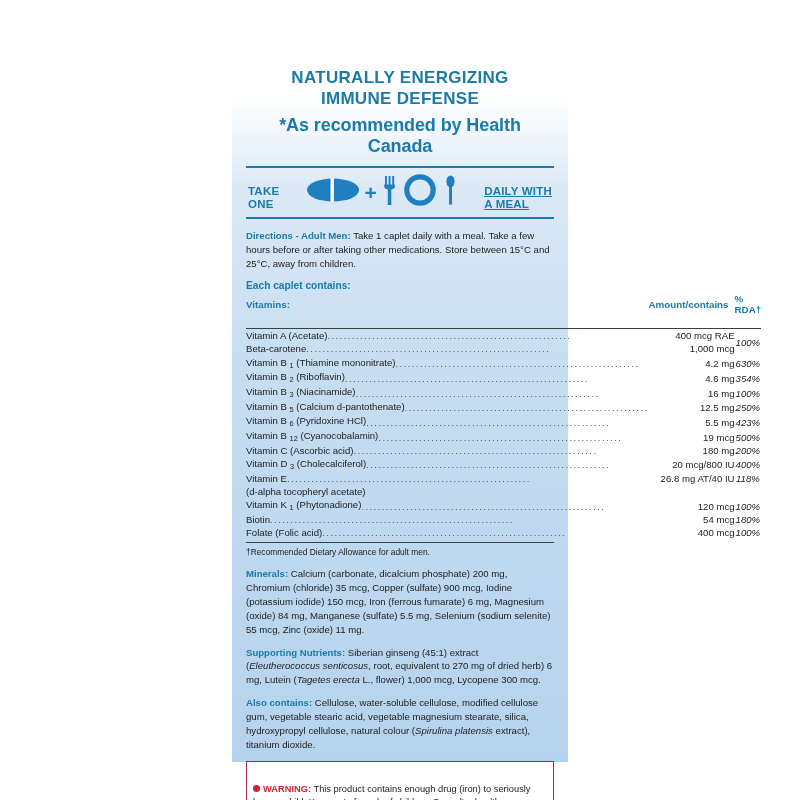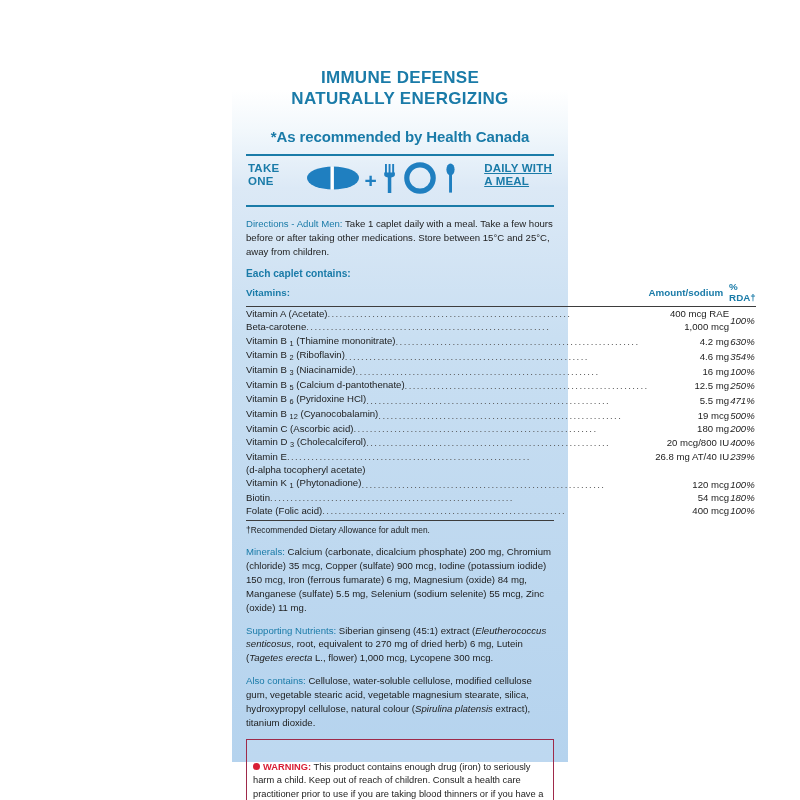--- a/index.html
+++ b/index.html
@@ -34,33 +34,33 @@
   .headline {
     color: #1a7ba8;
     font-weight: bold;
     font-size: 17px;
     letter-spacing: 0.3px;
     line-height: 1.22;
   }
   .subheadline {
     color: #1a7ba8;
     font-weight: bold;
-    font-size: 15px;
-    margin-top: 19px;
+    font-size: 18px;
+    margin-top: 6px;
     letter-spacing: -0.1px;
   }
 
   
   #dosage-band {
     margin-top: 9px;
     border-top: 2.5px solid #1a7ba8;
     border-bottom: 2.5px solid #1a7ba8;
     padding: 6px 2px 7px 2px;
     display: flex;
-    align-items: flex-start;
+    align-items: flex-end;
     justify-content: space-between;
   }
   .band-text {
     color: #1a7ba8;
     font-weight: bold;
     font-size: 11.5px;
     line-height: 1.12;
     text-align: left;
     white-space: pre-line;
     letter-spacing: 0.2px;
@@ -85,21 +85,21 @@
 
   .para {
     font-size: 9.6px;
     line-height: 1.45;
     color: #1c1c1c;
     margin-bottom: 9px;
     text-align: left;
   }
   .para b.teal, .teal-label {
     color: #1a7ba8;
-    font-weight: normal;
+    font-weight: bold;
   }
   .ital { font-style: italic; }
 
   .section-head {
     color: #1a7ba8;
     font-weight: bold;
     font-size: 10.2px;
     margin-bottom: 2px;
   }
 
@@ -107,21 +107,21 @@
   #vitamins-table {
     width: 100%;
     border-collapse: collapse;
     font-size: 9.6px;
     color: #1c1c1c;
   }
   #vitamins-table thead th {
     color: #1a7ba8;
     font-weight: bold;
     font-size: 9.8px;
-    padding: 0 0 3px 0;
+    padding: 0 0 13px 0;
     border-bottom: 1.6px solid #3d3d3d;
   }
   #vitamins-table thead th.c-name { text-align: left; }
   #vitamins-table thead th.c-amt  { text-align: right; padding-right: 6px; }
   #vitamins-table thead th.c-rda  { text-align: left; width: 52px; }
 
   #vitamins-table tbody td { padding: 1.1px 0; vertical-align: bottom; }
   td.c-name { text-align: left; white-space: nowrap; }
   td.c-amt  { text-align: right; padding-right: 6px; white-space: nowrap; }
   td.c-rda  { text-align: center; white-space: nowrap; font-style: italic; }
@@ -166,22 +166,22 @@
     margin-right: 3px;
   }
   .warn-word { color: #d81f35; font-weight: bold; }
 </style>
 </head>
 <body>
 
 <div id="label-panel">
 
   <div id="header-block">
+    <div class="headline">NATURALLY ENERGIZING</div>
     <div class="headline">IMMUNE DEFENSE</div>
-    <div class="headline">NATURALLY ENERGIZING</div>
     <div class="subheadline">*As recommended by Health Canada</div>
   </div>
 
   <div id="dosage-band">
     <div class="band-text">TAKE
 ONE</div>
 
     <div id="band-icons">
 
       <span>
@@ -219,21 +219,21 @@
   <div id="body-area">
 
     <p class="para"><b class="teal">Directions - Adult Men:</b><span> Take 1 caplet daily with a meal. Take a few hours before or after taking other medications. Store between 15°C and 25°C, away from children.</span></p>
 
     <div class="section-head">Each caplet contains:</div>
 
     <table id="vitamins-table">
       <thead>
         <tr>
           <th class="c-name">Vitamins:</th>
-          <th class="c-amt">Amount/sodium</th>
+          <th class="c-amt">Amount/contains</th>
           <th class="c-rda">% RDA†</th>
         </tr>
       </thead>
       <tbody id="vitamins-tbody">
           <tr>
             <td class="c-name"><span>Vitamin A (Acetate)</span><span class="dotfill" style="max-width: 322px;"> ............................................................</span></td>
             <td class="c-amt">400 mcg RAE</td>
             <td class="c-rda" rowspan="2" style="vertical-align: middle;">100%</td>
           </tr>
           <tr>
@@ -256,41 +256,41 @@
             <td class="c-rda">100%</td>
           </tr>
           <tr>
             <td class="c-name"><span>Vitamin B <span class="sub">5</span> (Calcium d-pantothenate)</span><span class="dotfill" style="max-width: 244px;"> ............................................................</span></td>
             <td class="c-amt">12.5 mg</td>
             <td class="c-rda">250%</td>
           </tr>
           <tr>
             <td class="c-name"><span>Vitamin B <span class="sub">6</span> (Pyridoxine HCl)</span><span class="dotfill" style="max-width: 283px;"> ............................................................</span></td>
             <td class="c-amt">5.5 mg</td>
-            <td class="c-rda">471%</td>
+            <td class="c-rda">423%</td>
           </tr>
           <tr>
             <td class="c-name"><span>Vitamin B <span class="sub">12</span> (Cyanocobalamin)</span><span class="dotfill" style="max-width: 271px;"> ............................................................</span></td>
             <td class="c-amt">19 mcg</td>
             <td class="c-rda">500%</td>
           </tr>
           <tr>
             <td class="c-name"><span>Vitamin C (Ascorbic acid)</span><span class="dotfill" style="max-width: 295px;"> ............................................................</span></td>
             <td class="c-amt">180 mg</td>
             <td class="c-rda">200%</td>
           </tr>
           <tr>
             <td class="c-name"><span>Vitamin D <span class="sub">3</span> (Cholecalciferol)</span><span class="dotfill" style="max-width: 283px;"> ............................................................</span></td>
             <td class="c-amt">20 mcg/800 IU</td>
             <td class="c-rda">400%</td>
           </tr>
           <tr>
             <td class="c-name"><span>Vitamin E</span><span class="dotfill" style="max-width: 362px;"> ............................................................</span></td>
             <td class="c-amt">26.8 mg AT/40 IU</td>
-            <td class="c-rda">239%</td>
+            <td class="c-rda">118%</td>
           </tr>
           <tr>
             <td class="c-name tbl-indent"><span>(d-alpha tocopheryl acetate)</span></td>
             <td class="c-amt"></td>
             <td class="c-rda"></td>
           </tr>
           <tr>
             <td class="c-name"><span>Vitamin K <span class="sub">1</span> (Phytonadione)</span><span class="dotfill" style="max-width: 288px;"> ............................................................</span></td>
             <td class="c-amt">120 mcg</td>
             <td class="c-rda">100%</td>

